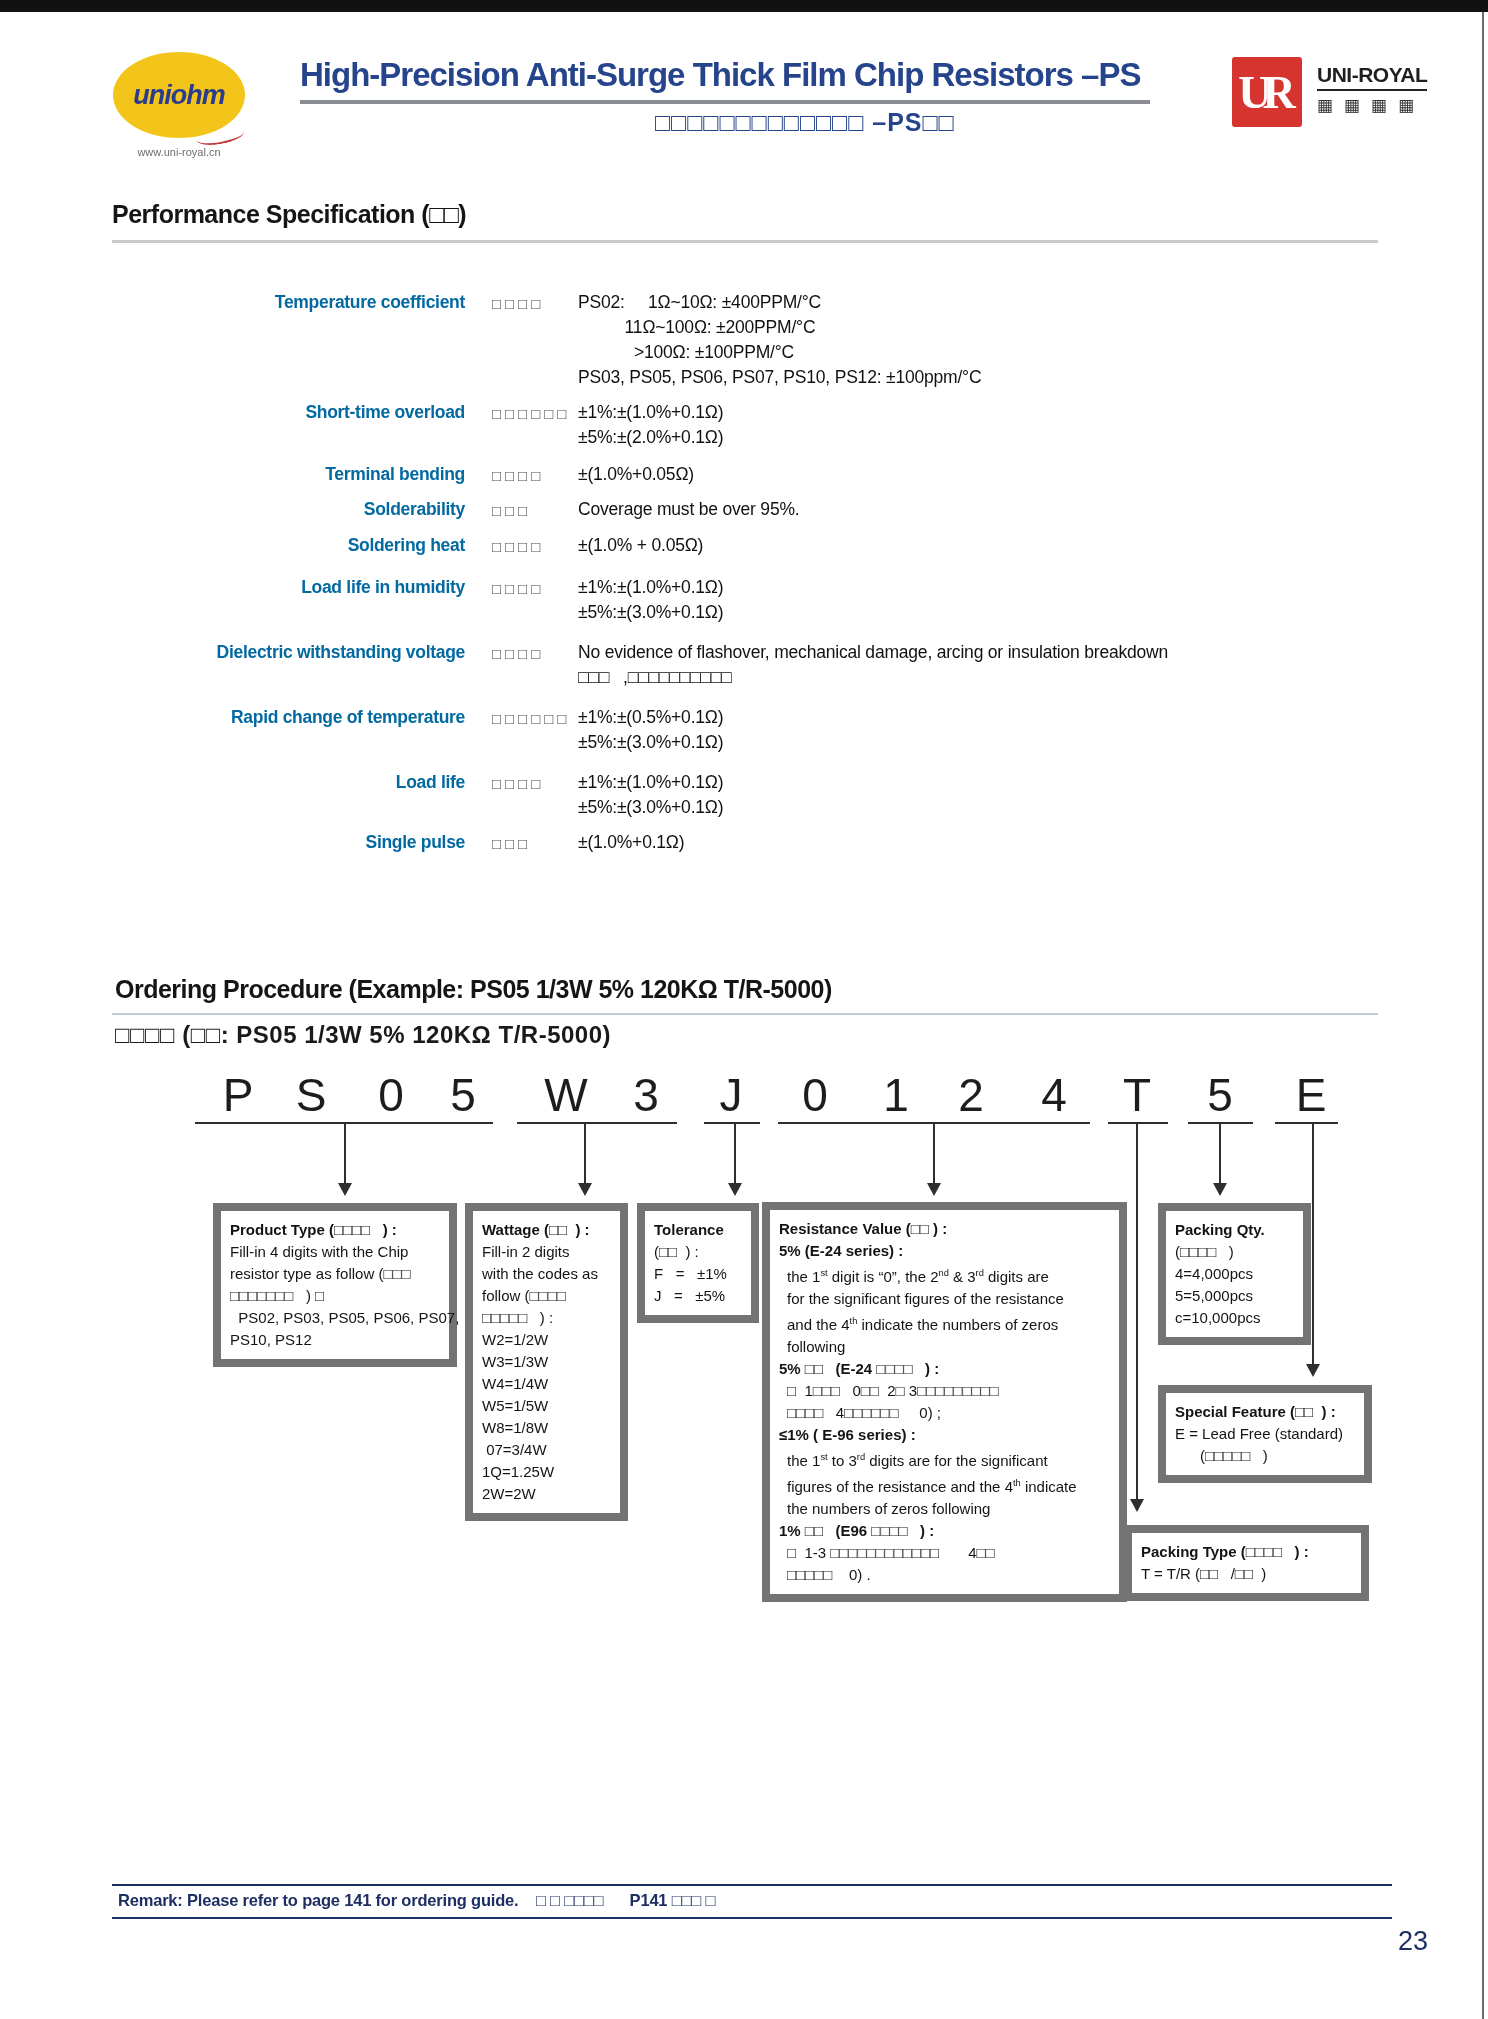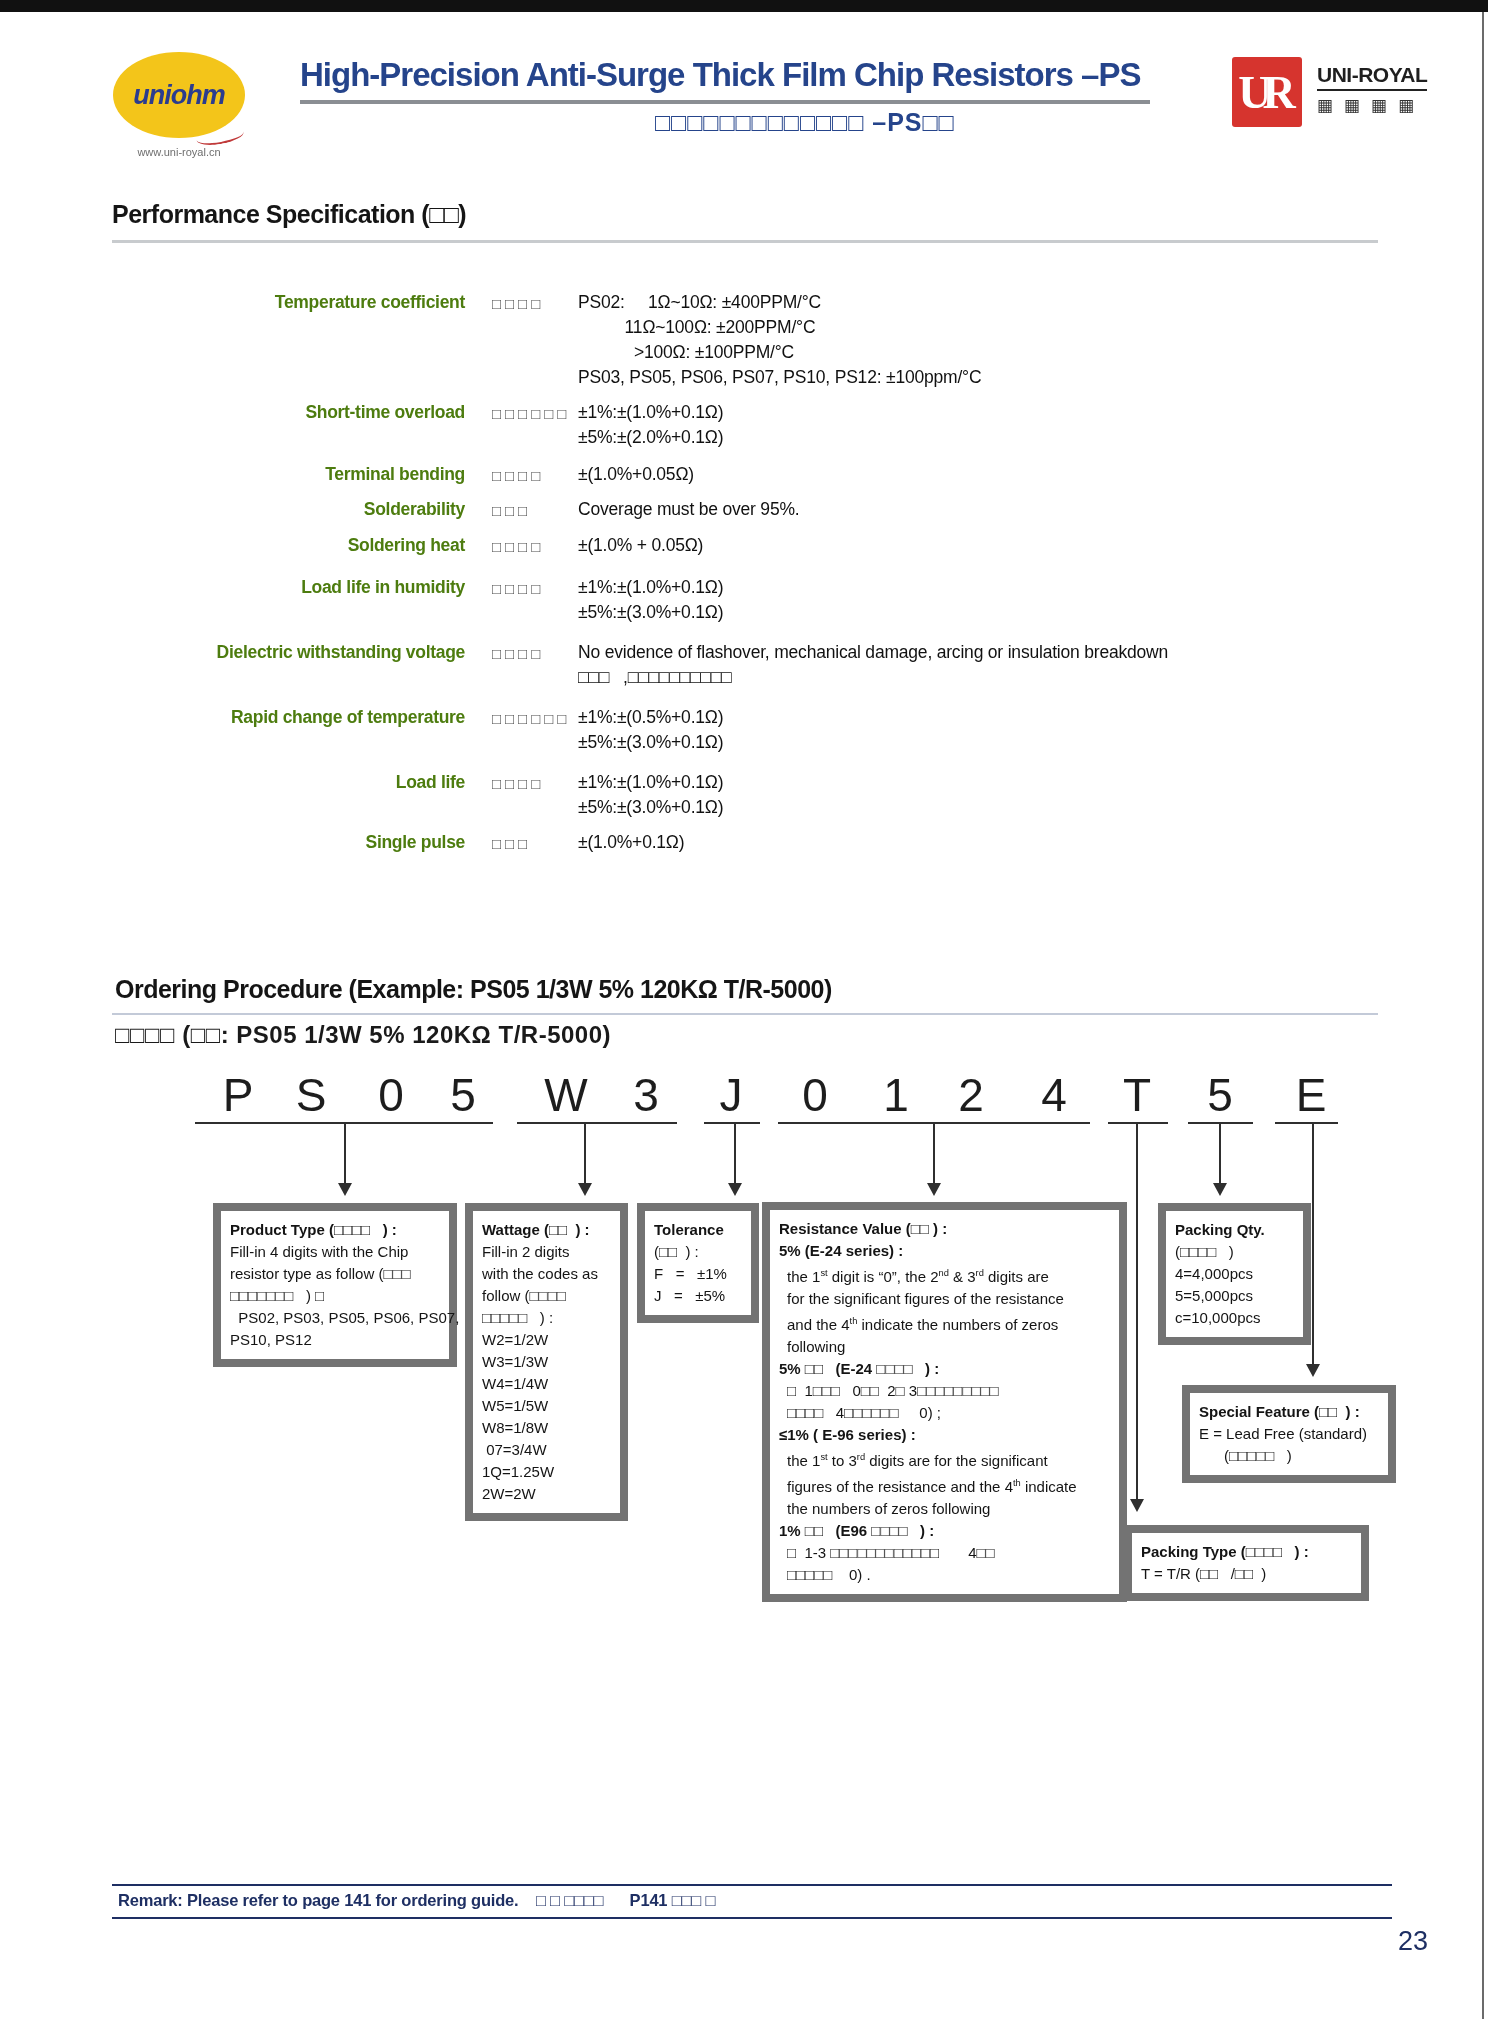--- a/index.html
+++ b/index.html
@@ -25,21 +25,21 @@
           display:flex;align-items:center;justify-content:center;}
   .ur-box span{font-family:"Liberation Serif", serif;font-weight:bold;font-size:46px;color:#fff;letter-spacing:-9px;padding-right:9px;}
   .brand-name{position:absolute;left:1317px;top:63px;font-size:21px;font-weight:800;color:#1f1f1f;letter-spacing:-0.5px;
               border-bottom:2px solid #222;padding-bottom:2px;}
   .brand-cn{position:absolute;left:1317px;top:95px;font-size:17px;color:#333;letter-spacing:11px;}
 
   
   .ps-heading{position:absolute;left:112px;top:200px;font-size:25px;font-weight:700;color:#151515;letter-spacing:-0.5px;}
   .ps-rule{position:absolute;left:112px;top:240px;width:1266px;height:3px;background:#c8cbce;}
   .spec-row-label{position:absolute;left:0px;width:465px;text-align:right;font-weight:700;font-size:17.5px;
-                  letter-spacing:-0.3px;color:#4d7c0f;line-height:25px;white-space:nowrap;}
+                  letter-spacing:-0.3px;color:#0369a1;line-height:25px;white-space:nowrap;}
   .spec-row-cn{position:absolute;left:492px;width:150px;font-size:15px;color:#4a4a4a;letter-spacing:4px;line-height:25px;white-space:nowrap;}
   .spec-row-val{position:absolute;left:578px;font-size:17.5px;color:#111;letter-spacing:-0.2px;line-height:25px;white-space:pre;}
 
   
   .ord-title{position:absolute;left:115px;top:975px;font-size:25px;font-weight:700;color:#151515;letter-spacing:-0.5px;white-space:nowrap;}
   .ord-rule{position:absolute;left:112px;top:1013px;width:1266px;height:2px;background:#c3cad8;}
   .ord-subtitle{position:absolute;left:115px;top:1021px;font-size:24px;font-weight:700;color:#1a1a1a;letter-spacing:0.5px;white-space:nowrap;}
   .code-char{position:absolute;top:1068px;transform:translateX(-50%);font-size:46px;font-weight:500;color:#1d1d1d;}
   .uline{position:absolute;top:1122px;height:2px;background:#2f2f2f;}
   .vline{position:absolute;width:2px;background:#2f2f2f;}
@@ -221,21 +221,21 @@
   </div>
   <div class="obox" id="box-packing_qty" style="left:1158px;top:1203px;width:119px;">
     <div class="bt">Packing Qty.</div>
     <div class="bb">
         <div class="bl">(□□□□   )</div>
         <div class="bl">4=4,000pcs</div>
         <div class="bl">5=5,000pcs</div>
         <div class="bl">c=10,000pcs</div>
       </div>
   </div>
-  <div class="obox" id="box-special_feature" style="left:1158px;top:1385px;width:180px;margin-left:24px;">
+  <div class="obox" id="box-special_feature" style="left:1158px;top:1385px;width:180px;">
     <div class="bt">Special Feature (□□  ) :</div>
     <div class="bb">
         <div class="bl">E = Lead Free (standard)</div>
         <div class="bl">      (□□□□□   )</div>
       </div>
   </div>
   <div class="obox" id="box-packing_type" style="left:1124px;top:1525px;width:211px;">
     <div class="bt">Packing Type (□□□□   ) :</div>
     <div class="bb">
         <div class="bl">T = T/R (□□   /□□  )</div>

